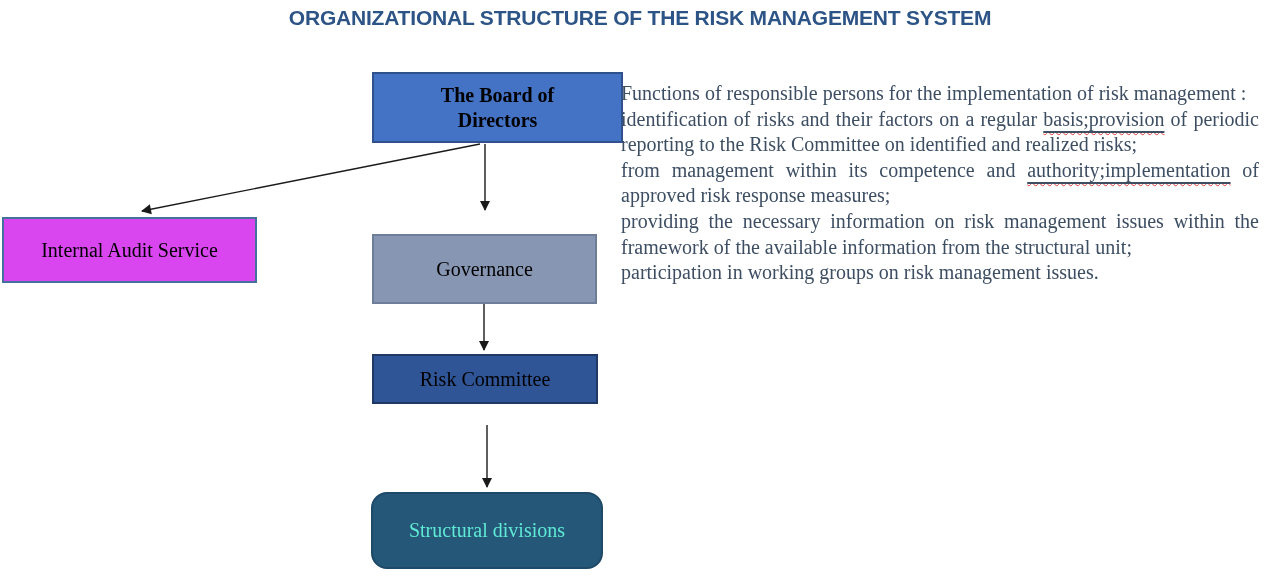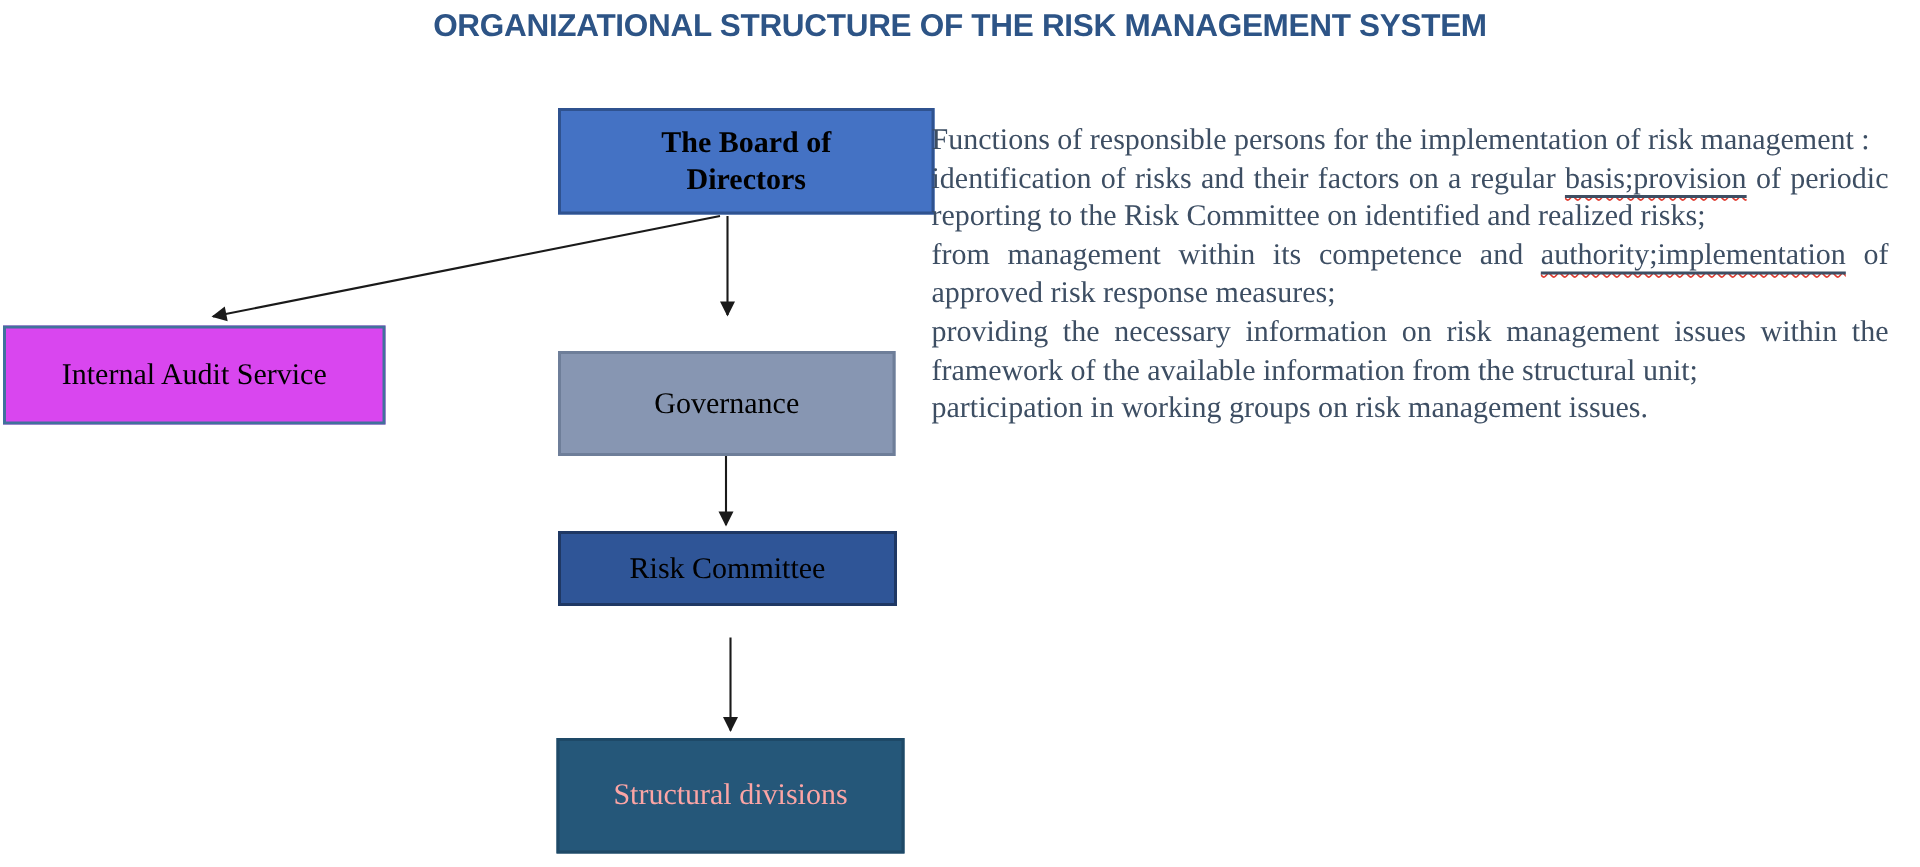--- a/index.html
+++ b/index.html
@@ -90,21 +90,21 @@
 </div>
 
 <div class="node" id="node-governance" style="background-color: rgb(135, 150, 178); border-color: rgb(110, 126, 153); color: rgb(0, 0, 0);">
   <span>Governance</span>
 </div>
 
 <div class="node" id="node-risk" style="background-color: rgb(47, 85, 151); border-color: rgb(31, 56, 100); color: rgb(0, 0, 0);">
   <span>Risk Committee</span>
 </div>
 
-<div class="node" id="node-structural" style="background-color: rgb(37, 87, 121); border-color: rgb(30, 73, 103); color: #fca5a5;">
+<div class="node" id="node-structural" style="background-color: rgb(37, 87, 121); border-color: rgb(30, 73, 103); color: #5eead4; border-radius: 16px;">
   <span>Structural divisions</span>
 </div>
 
 <div class="functions-panel" style="color: rgb(61, 78, 99);">
   <p>
     <span>Functions of responsible persons for the implementation of risk management :</span>
   </p>
   <p>
     <span>identification of risks and their factors on a regular </span><span class="spell"><span class="u">basis;provision</span></span><span> of periodic reporting to the Risk Committee on identified and realized risks;</span>
   </p>

